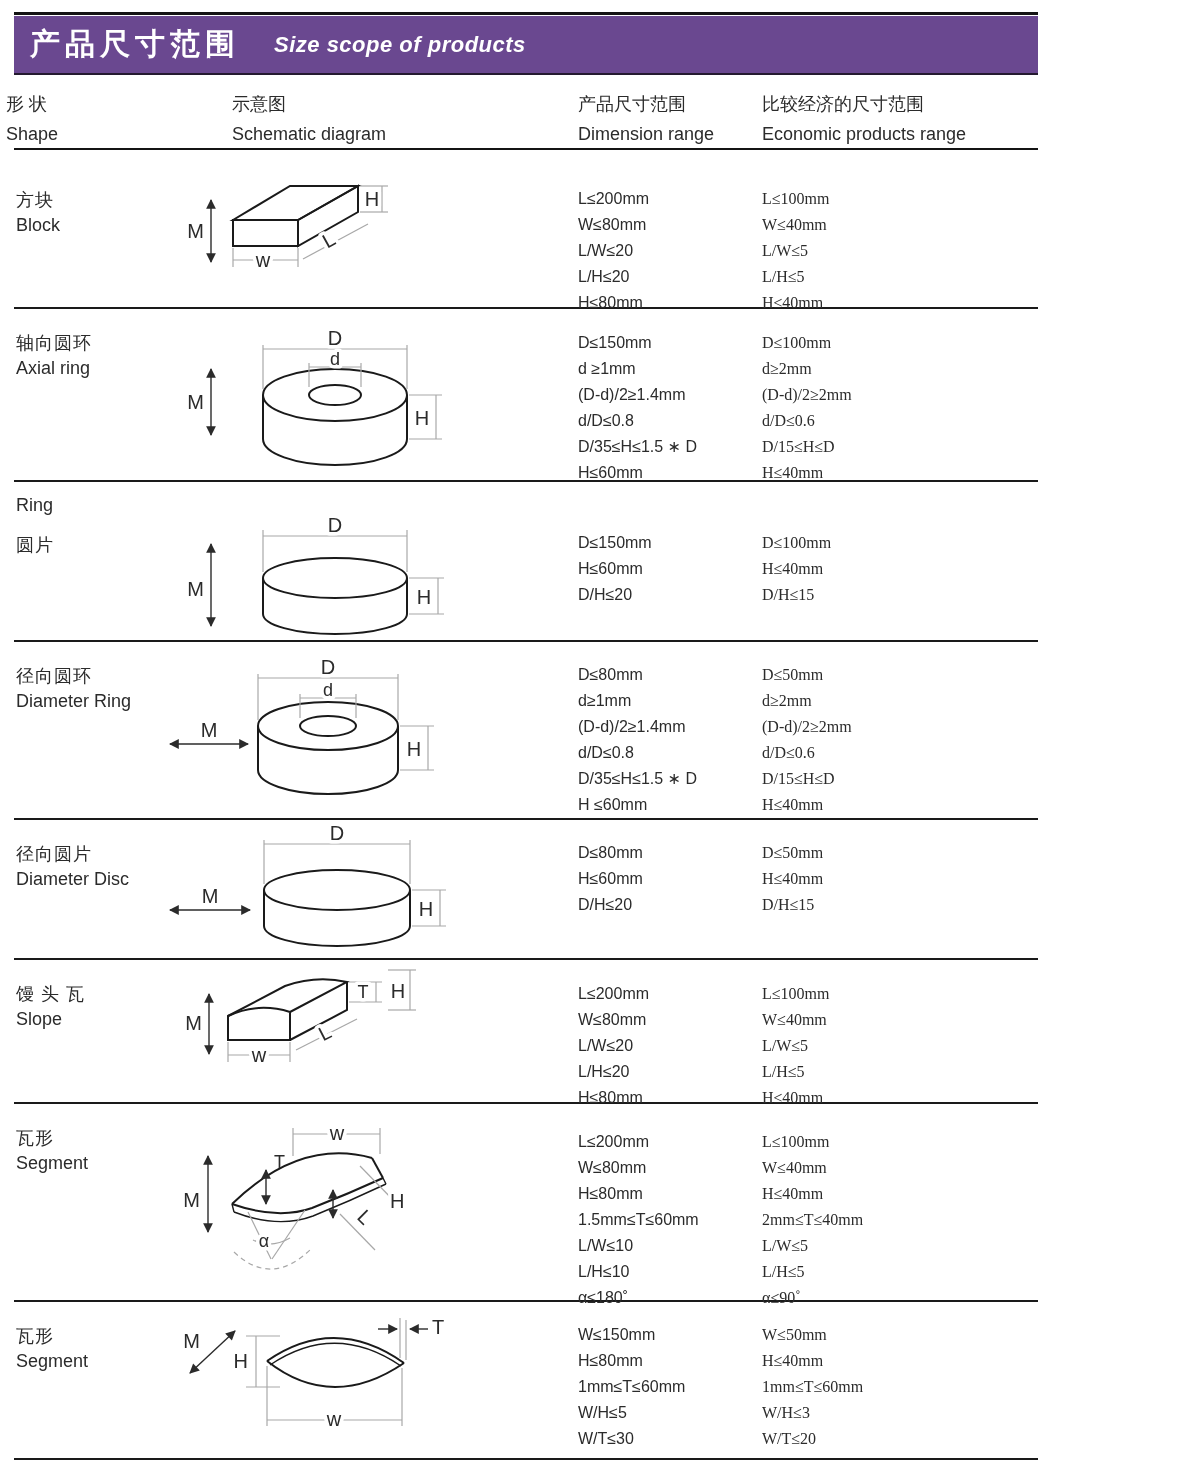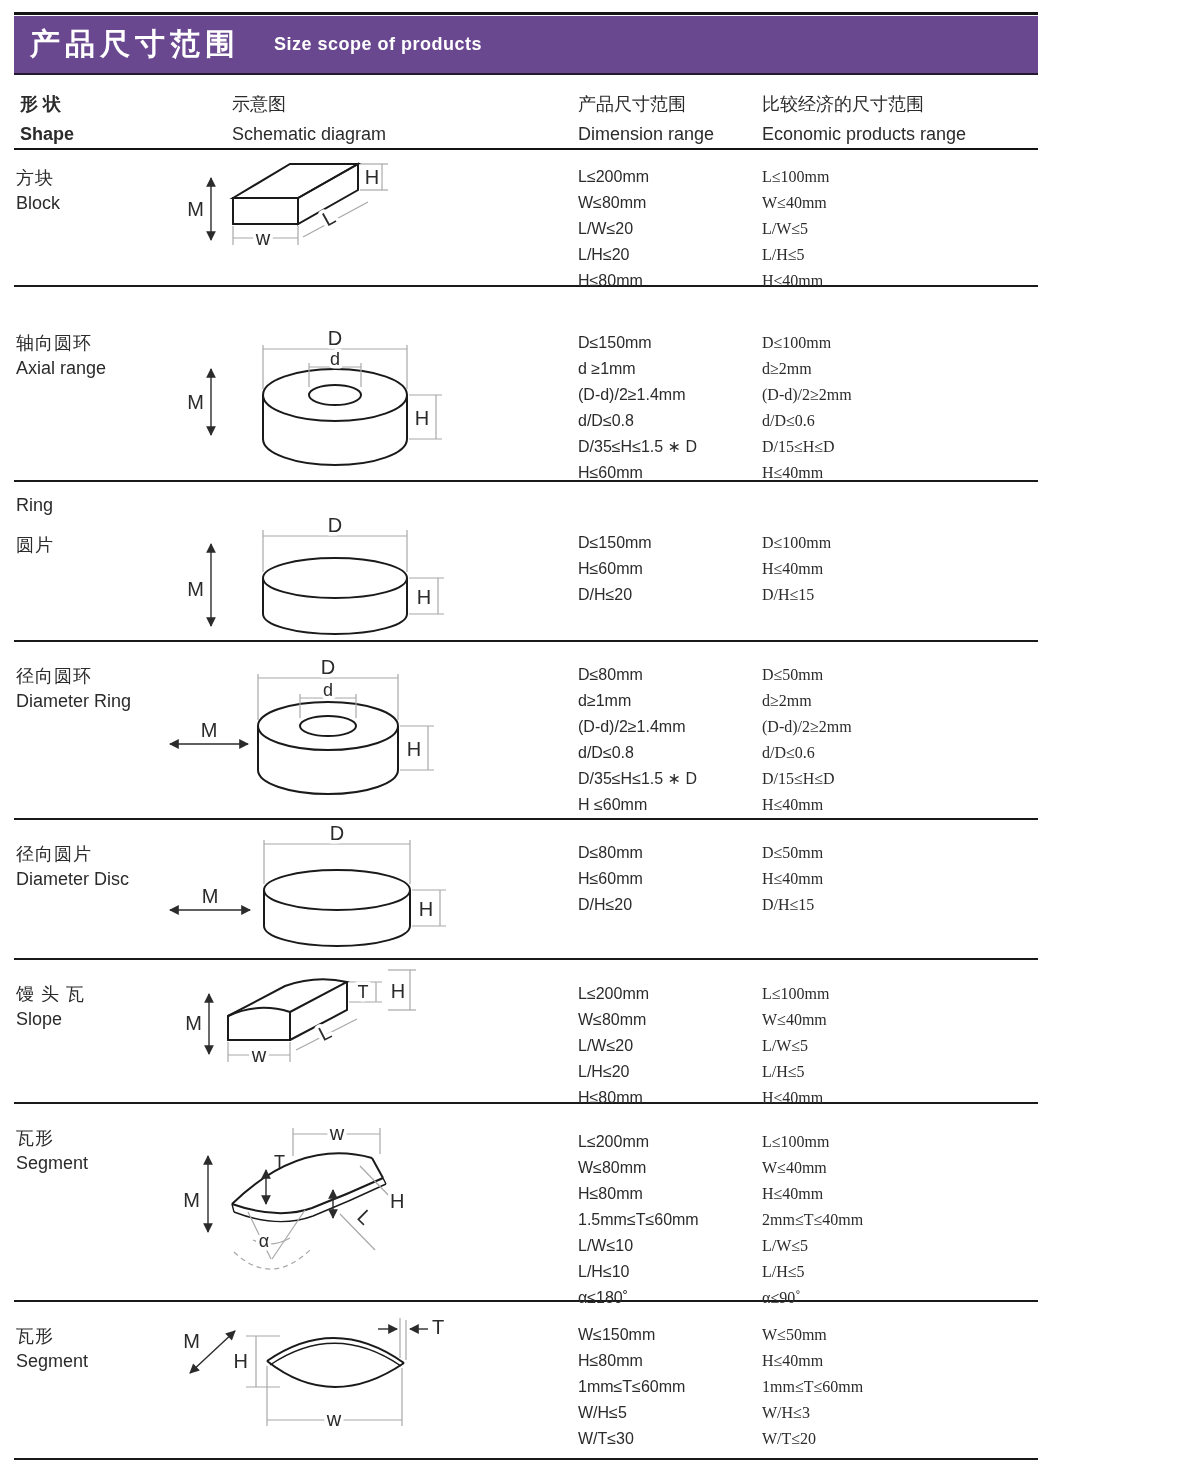--- a/index.html
+++ b/index.html
@@ -10,21 +10,21 @@
     color:#2b2b2b;
     overflow:hidden;
   }
   .rule{position:absolute;left:14px;width:1024px;background:#141414;}
   .banner{
     position:absolute;left:14px;top:16px;width:1024px;height:59px;
     background:#6a4890;color:#fff;display:flex;align-items:center;
     border-bottom:2px solid #241a30;box-sizing:border-box;
   }
   .banner .zh{font-size:30px;font-weight:bold;letter-spacing:5px;margin-left:16px;}
-  .banner .en{font-size:18px;font-weight:bold;margin-left:34px;letter-spacing:0.5px;}
+  .banner .en{font-size:22px;font-weight:bold;margin-left:34px;letter-spacing:0.5px;font-style:italic;}
   .colhead{position:absolute;top:89px;font-size:18px;line-height:30px;white-space:pre-line;}
   .row{position:absolute;left:14px;width:1024px;border-bottom:2px solid #1a1a1a;box-sizing:content-box;}
   .shape-label{position:absolute;left:2px;top:24px;font-size:18px;line-height:25px;}
   .shape-label .zh{display:block;letter-spacing:1px;}
   .shape-label .en{display:block;}
   .row-disc .shape-label .en{display:block;margin-bottom:15px;}
   .dims{position:absolute;font-size:16px;line-height:26px;white-space:pre-line;}
   .c3{left:564px;}
   .c4{left:748px;font-family:Liberation Serif, serif;}
   .schem{position:absolute;left:136px;top:0;}
@@ -47,28 +47,28 @@
   </defs>
 </svg>
 
 <div class="rule" style="top:12px;height:3px;"></div>
 
 <div class="banner">
   <span class="zh">产品尺寸范围</span>
   <span class="en">Size scope of products</span>
 </div>
 
-<div class="colhead" style="left:20px;font-weight:bold;"><span>形 状</span><br><span>Shape</span></div>
+<div class="colhead" style="left:6px;"><span>形 状</span><br><span>Shape</span></div>
 <div class="colhead" style="left:232px;"><span>示意图</span><br><span>Schematic diagram</span></div>
 <div class="colhead" style="left:578px;"><span>产品尺寸范围</span><br><span>Dimension range</span></div>
 <div class="colhead" style="left:762px;"><span>比较经济的尺寸范围</span><br><span>Economic products range</span></div>
 
 <div class="rule" style="top:148px;height:2px;"></div>
 
-<section class="row" style="top:142px;height:143px;">
+<section class="row" style="top:164px;height:143px;">
   <div class="shape-label">
     <span class="zh">方块</span>
     <span class="en">Block</span>
   </div>
   <svg class="schem" width="440" height="143" viewBox="0 0 440 143">
     <polygon class="sline" points="83,56 148,56 148,82 83,82"></polygon>
     <polygon class="sline" points="83,56 140,22 208,22 148,56"></polygon>
     <polygon class="sline" points="148,56 208,22 208,48 148,82"></polygon>
     <line class="aline" x1="61" y1="36" x2="61" y2="98" marker-start="url(#arr)" marker-end="url(#arr)"></line>
     <text x="54" y="74" text-anchor="end">M</text>
@@ -91,21 +91,21 @@
   <div class="dims c4" style="top:22px;">L≤100mm
 W≤40mm
 L/W≤5
 L/H≤5
 H≤40mm</div>
 </section>
 
 <section class="row" style="top:307px;height:173px;">
   <div class="shape-label">
     <span class="zh">轴向圆环</span>
-    <span class="en">Axial range</span>
+    <span class="en">Axial ring</span>
   </div>
   <svg class="schem" width="440" height="173" viewBox="0 0 440 173">
     <ellipse class="sline" cx="185" cy="88" rx="72" ry="26"></ellipse>
     <ellipse class="sline" cx="185" cy="88" rx="26" ry="10"></ellipse>
     <line class="sline" x1="113" y1="88" x2="113" y2="132"></line>
     <line class="sline" x1="257" y1="88" x2="257" y2="132"></line>
     <path class="sline" d="M113,132 A72,26 0 0 0 257,132"></path>
     <line class="dline" x1="113" y1="82" x2="113" y2="38"></line>
     <line class="dline" x1="257" y1="82" x2="257" y2="38"></line>
     <line class="dline" x1="113" y1="42" x2="257" y2="42"></line>

